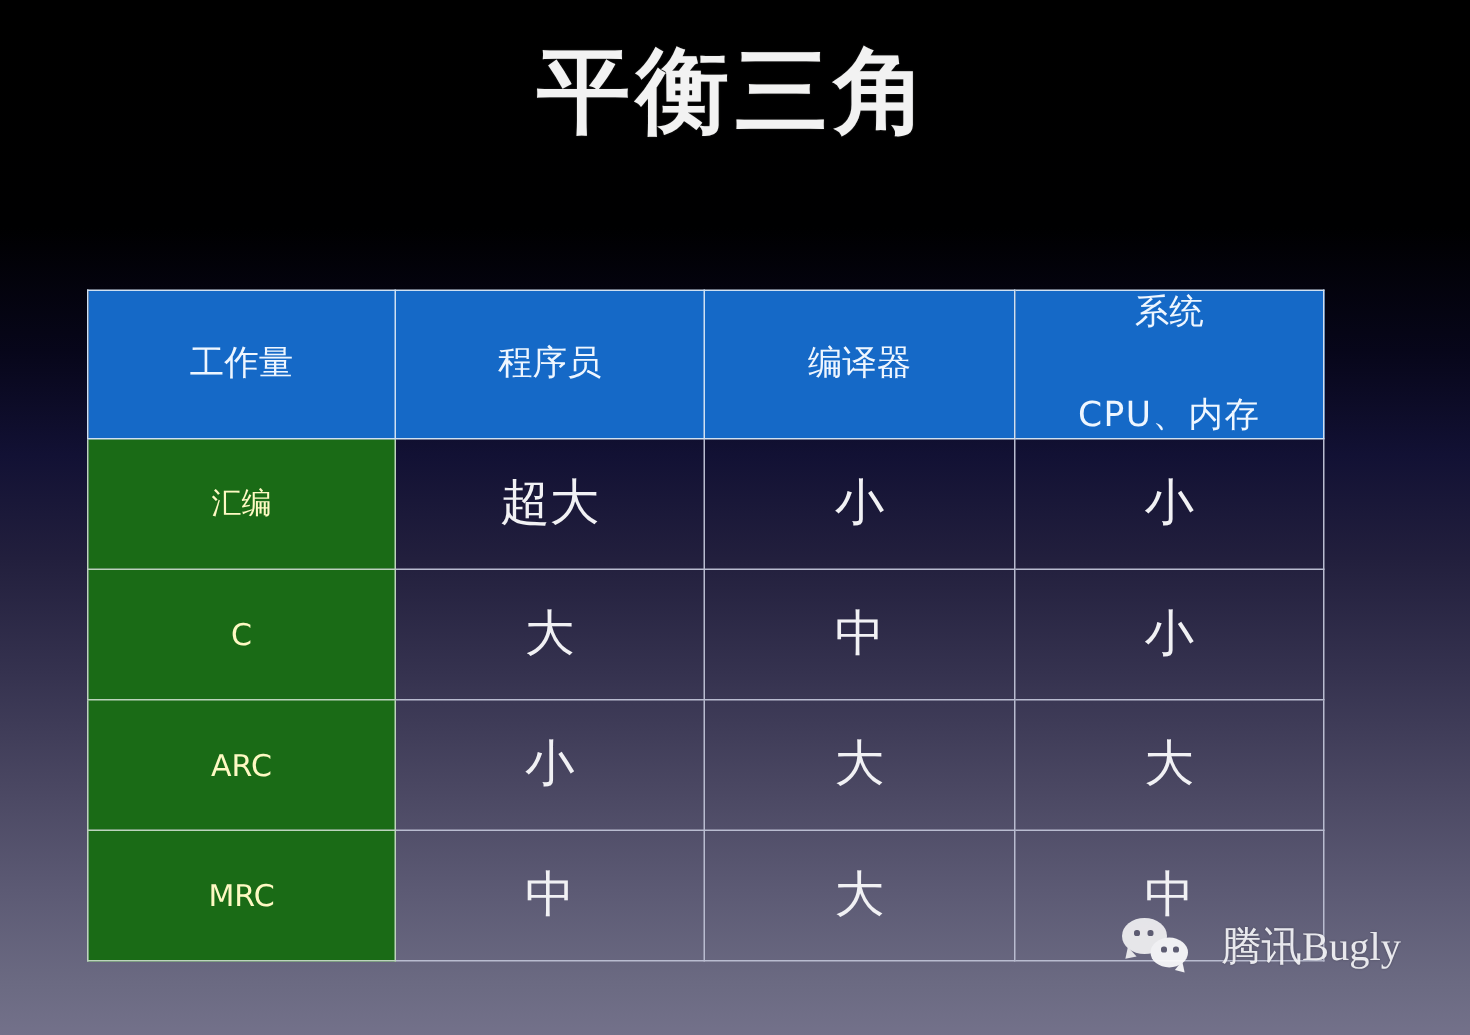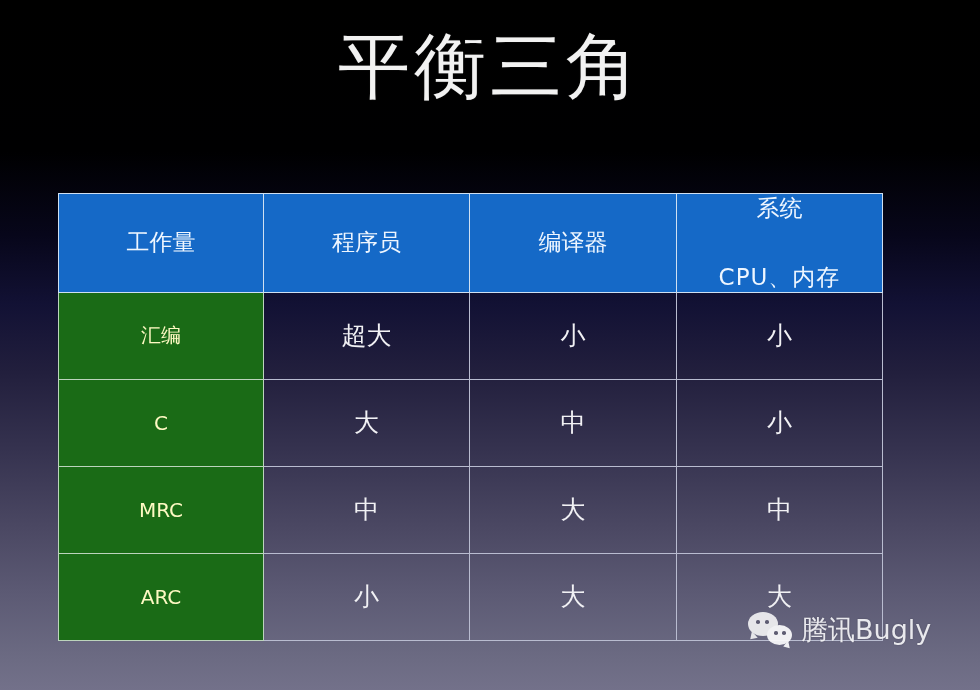--- a/index.html
+++ b/index.html
@@ -33,24 +33,24 @@
   }
 
   
   #slide-title {
     position: absolute;
     top: 24px;
     left: 0;
     width: 980px;
     text-align: center;
     color: #f2f2f2;
-    font-size: 72px;
+    font-size: 62px;
     line-height: 1.18;
     letter-spacing: 4px;
-    font-weight: 400;
+    font-weight: 700;
     white-space: nowrap;
     text-shadow: 0 0 1px rgba(255,255,255,0.25);
   }
 
   
   #balance-table {
     position: absolute;
     left: 58px;
     top: 193px;
     width: 824px;
@@ -88,39 +88,41 @@
     letter-spacing: 1px;
     margin-top: 40px;
   }
 
   
   #balance-table tbody tr {
     height: 74.6px;
   }
   #balance-table tbody td {
     color: #f1f1f4;
-    font-size: 25px;
+    font-size: 33px;
     background: transparent;
   }
   #balance-table tbody td.rowhead {
     background: #1a6b16;
     color: #fef9c3;
     font-size: 20px;
     border-color: #bcd4bc;
   }
 
   
   #watermark {
     position: absolute;
     left: 748px;
     top: 612px;
     display: flex;
-    gap: 3px;
+    align-items: center;
+    gap: 16px;
     opacity: 0.93;
     pointer-events: none;
+    font-family: Liberation Serif, serif;
   }
   #watermark .wm-logo {
     position: relative;
     width: 50px;
     height: 38px;
     flex: 0 0 auto;
   }
   #watermark .bubble {
     position: absolute;
     background: #f0f0f2;
@@ -216,30 +218,30 @@
         <td>小</td>
         <td>小</td>
       </tr>
       <tr>
         <td class="rowhead">C</td>
         <td>大</td>
         <td>中</td>
         <td>小</td>
       </tr>
       <tr>
+        <td class="rowhead">ARC</td>
+        <td>小</td>
+        <td>大</td>
+        <td>大</td>
+      </tr>
+      <tr>
         <td class="rowhead">MRC</td>
         <td>中</td>
         <td>大</td>
         <td>中</td>
-      </tr>
-      <tr>
-        <td class="rowhead">ARC</td>
-        <td>小</td>
-        <td>大</td>
-        <td>大</td>
       </tr>
     </tbody>
   </table>
 
   <div id="watermark">
     <div class="wm-logo">
       <div class="bubble big">
         <div class="eye" style="left:8px;  top:8px;"></div>
         <div class="eye" style="left:17px; top:8px;"></div>
       </div>

